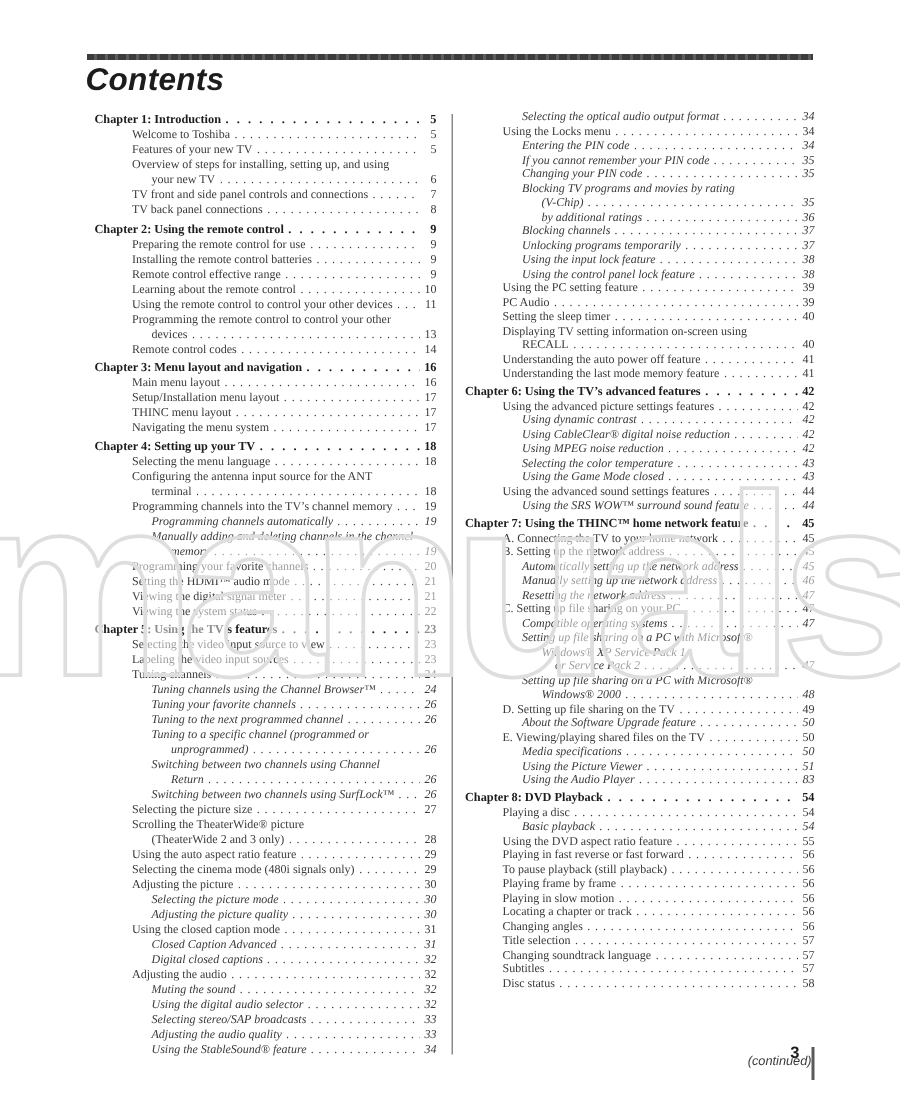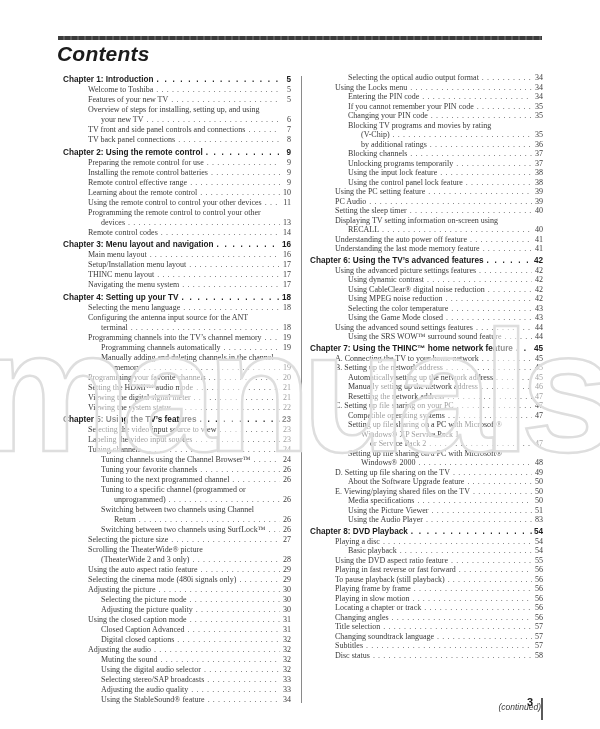--- a/index.html
+++ b/index.html
@@ -45,31 +45,31 @@
   }
 
   .col {
     position: absolute; font-size: 8px; z-index: 2;
   }
   .col-left  { left: 63px;  top: 75px; width: 228px; line-height: 10px;  }
   .col-right { left: 310px; top: 73px; width: 233px; line-height: 9.5px; }
 
   .entry.chapter {
     margin-top: 2.5px;
-    font-family: Liberation Sans, sans-serif;
+    font-family: Liberation Serif, serif;
     font-weight: bold; font-size: 8.2px;
     color: var(--heading-ink, #1c1c1c);
   }
   .col > .entry.chapter:first-child { margin-top: 0; }
 
   .line { display: flex; align-items: baseline; }
 
   .entry.l1 .line        { padding-left: 25px; }
   .entry.l1 .line.cont   { padding-left: 38px; }
-  .entry.l2 .line        { padding-left: 38px; }
+  .entry.l2 .line        { padding-left: 38px; font-style: italic; }
   .entry.l2 .line.cont   { padding-left: 51px; }
   .entry.l2 .line.cont2  { padding-left: 60px; justify-content: center; }
 
   .txt { white-space: nowrap; }
 
   .dots {
     flex: 1 1 auto; overflow: hidden; white-space: nowrap;
     margin: 0 2px 0 3px; min-width: 6px;
   }
   .dots::before {

